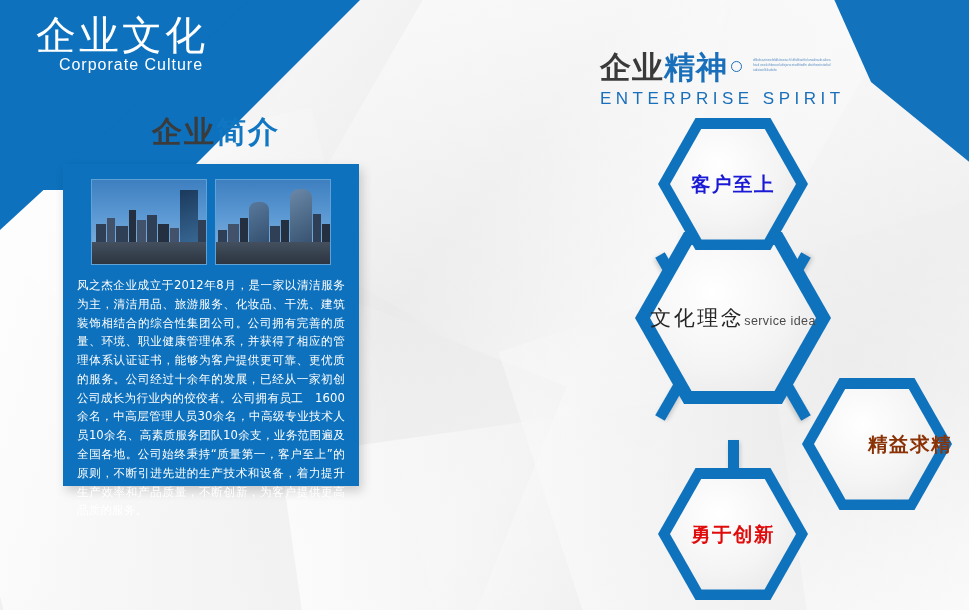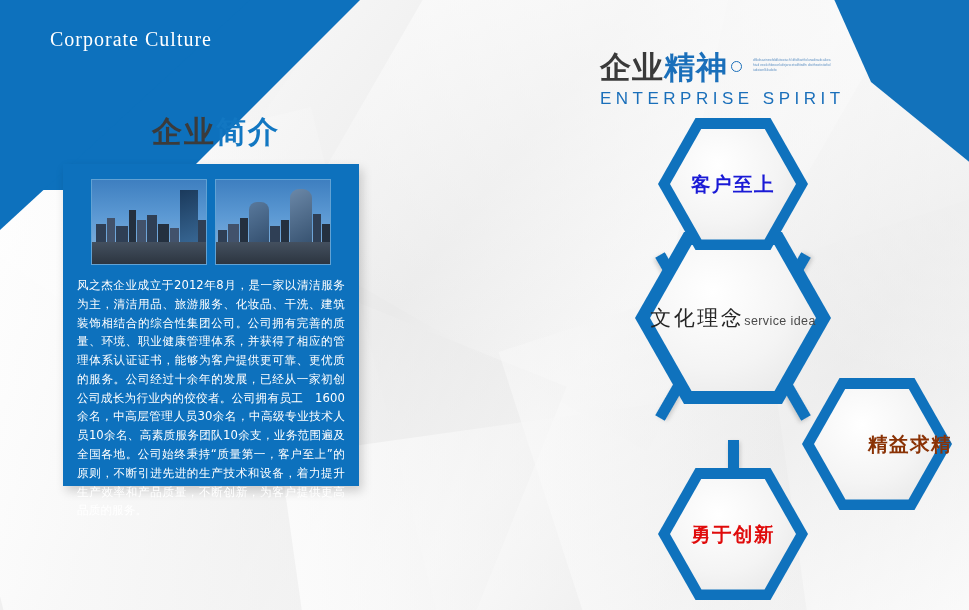--- a/index.html
+++ b/index.html
@@ -46,22 +46,22 @@
     clip-path:polygon(0 0,250px 0,0 230px);}
   .wedge-tr{position:absolute;right:-10px;top:-30px;width:240px;height:200px;
     background:#1272bb;
     clip-path:polygon(82px 0,240px 0,240px 200px,132px 112px);}
 
   
   .corp-title{position:absolute;left:36px;top:14px;z-index:6;}
   .corp-cn{font-family:"DejaVu Sans","Liberation Sans",sans-serif;
     font-size:40px;letter-spacing:3px;color:#ffffff;line-height:1.05;
     font-weight:400;}
-  .corp-en{font-family:Liberation Serif, serif;
-    font-size:20px;color:#ffffff;letter-spacing:1px;margin-top:14px;
+  .corp-en{font-family:Liberation Sans, sans-serif;
+    font-size:16px;color:#ffffff;letter-spacing:1px;margin-top:0;
     text-align:center;width:190px;}
   .corp-sub{font-family:"DejaVu Sans","Liberation Sans",sans-serif;
     font-size:10.5px;color:#ffffff;letter-spacing:.4px;margin-top:4px;
     text-align:center;width:195px;}
 
   
   .intro-head{position:absolute;left:152px;top:112px;z-index:7;
     font-family:"DejaVu Sans","Liberation Sans",sans-serif;
     font-size:30px;font-weight:bold;letter-spacing:2px;}
   .intro-head .dark{color:#3b3b3b;}
@@ -138,20 +138,21 @@
   <div class="shard s3"></div>
   <div class="shard s4"></div>
   <div class="shard s5"></div>
   <div class="shard s6"></div>
 
   <div class="wedge-tl"></div>
   <div class="wedge-tl2"></div>
   <div class="wedge-tr"></div>
 
   <div class="corp-title">
+    <div class="corp-cn">企业文化</div>
     <div class="corp-en">Corporate Culture</div>
   </div>
 
   <div class="intro-head">
     <span class="dark">企业</span><span class="blue">简介</span>
   </div>
 
   <div class="panel">
     <div class="photos">
       <div class="photo">

